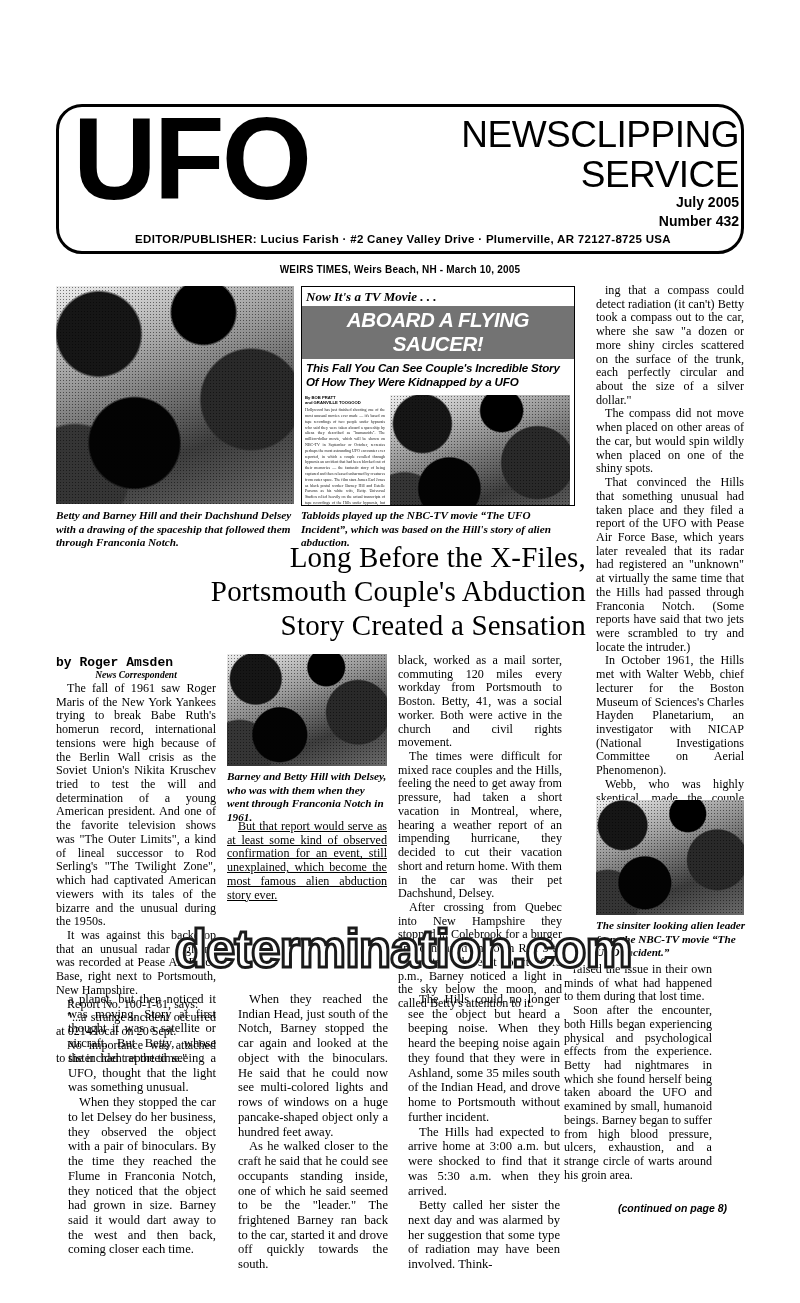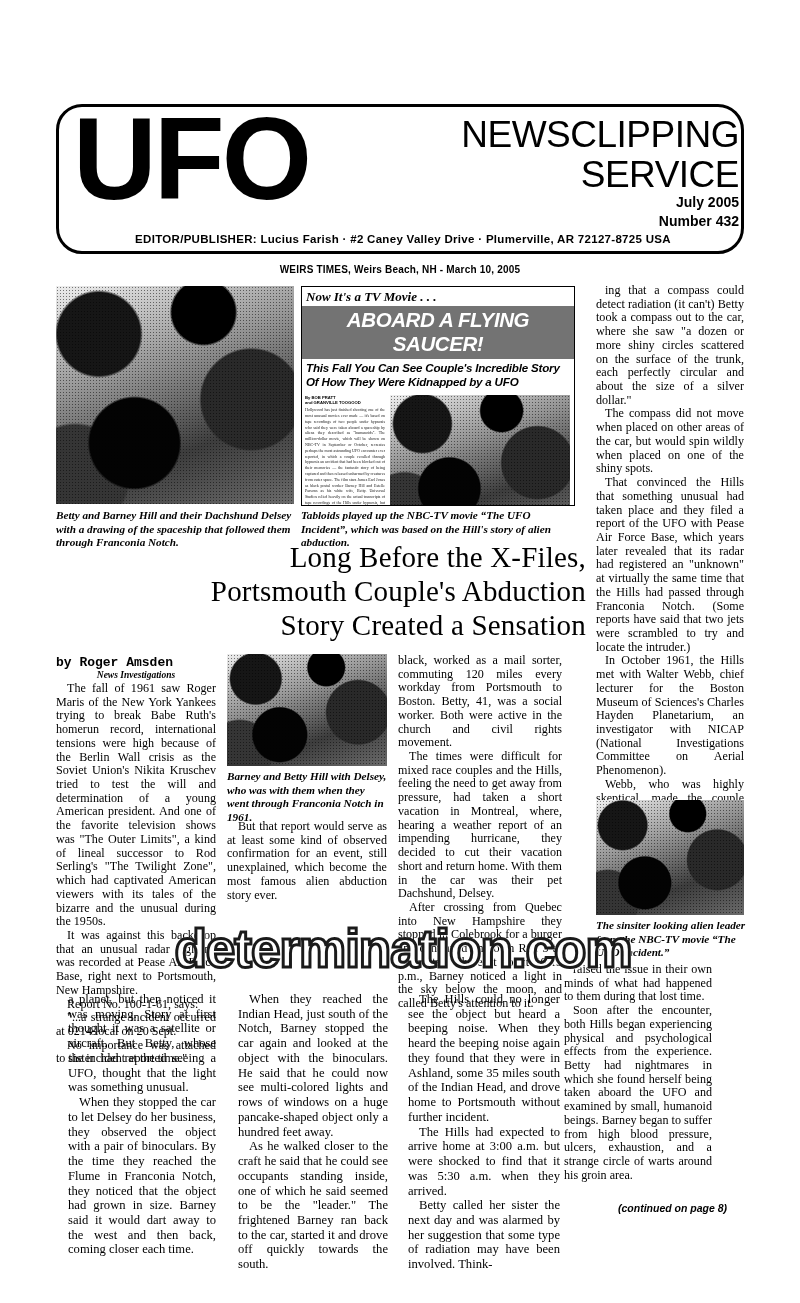--- a/index.html
+++ b/index.html
@@ -192,36 +192,36 @@
   </div>
   <div class="caption" style="left:301px;top:509px;width:272px;">Tabloids played up the NBC-TV movie “The UFO Incident”, which was based on the Hill's story of alien abduction.</div>
 
   <div class="headline">
     <div class="sc">Long Before the X-Files,</div>
     <div class="sc">Portsmouth Couple's Abduction</div>
     <div class="sc">Story Created a Sensation</div>
   </div>
 
   <div class="byline" style="left:56px;top:655px;width:160px;">by Roger Amsden</div>
-  <div class="bysub" style="left:56px;top:670px;width:160px;">News Investigations</div>
+  <div class="bysub" style="left:56px;top:670px;width:160px;">News Correspondent</div>
 
   <div class="col" style="left:56px;top:682px;width:160px;">
     <p>The fall of 1961 saw Roger Maris of the New York Yankees trying to break Babe Ruth's homerun record, international tensions were high because of the Berlin Wall crisis as the Soviet Union's Nikita Kruschev tried to test the will and determination of a young American president. And one of the favorite television shows was "The Outer Limits", a kind of lineal successor to Rod Serling's "The Twilight Zone", which had captivated American viewers with its tales of the bizarre and the unusual during the 1950s.</p>
     <p>It was against this backdrop that an unusual radar sighting was recorded at Pease Air Force Base, right next to Portsmouth, New Hampshire.</p>
     <p>Report No. 100-1-61, says:</p>
     <p>"...a strange incident occurred at 0214 local on 20 Sept.</p>
     <p>No importance was attached to the incident at the time."</p>
   </div>
 
   <div class="photo" style="left:227px;top:654px;width:160px;height:112px;">
     <div class="grain"></div>
       <div class="dots"></div>
   </div>
   <div class="caption" style="left:227px;top:770px;width:160px;">Barney and Betty Hill with Delsey, who was with them when they went through Franconia Notch in 1961.</div>
-  <div class="col" style="left:227px;top:820px;width:160px;">
+  <div class="col" style="left:227px;top:820px;width:160px;text-decoration:underline;">
     <p>But that report would serve as at least some kind of observed confirmation for an event, still unexplained, which become the most famous alien abduction story ever.</p>
   </div>
 
   <div class="col" style="left:398px;top:654px;width:164px;">
     <p class="noind">black, worked as a mail sorter, commuting 120 miles every workday from Portsmouth to Boston. Betty, 41, was a social worker. Both were active in the church and civil rights movement.</p>
     <p>The times were difficult for mixed race couples and the Hills, feeling the need to get away from pressure, had taken a short vacation in Montreal, where, hearing a weather report of an impending hurricane, they decided to cut their vacation short and return home. With them in the car was their pet Dachshund, Delsey.</p>
     <p>After crossing from Quebec into New Hampshire they stopped in Colebrook for a burger and continued on down Rte. 3 to Lancaster, where at about 10:15 p.m., Barney noticed a light in the sky below the moon, and called Betty's attention to it.</p>
   </div>
 
   <div class="col" style="left:68px;top:992px;width:148px;font-size:12.6px;line-height:1.17;">

